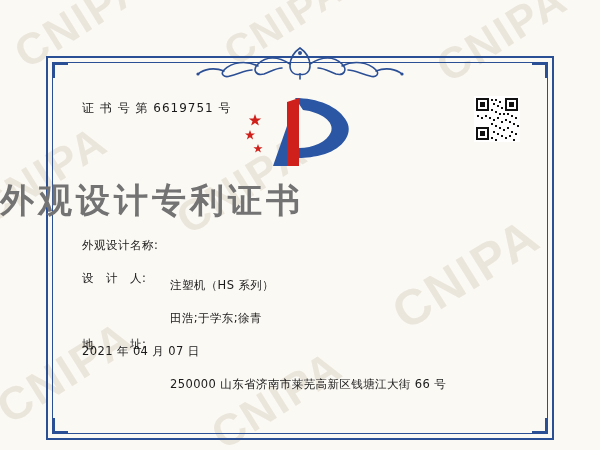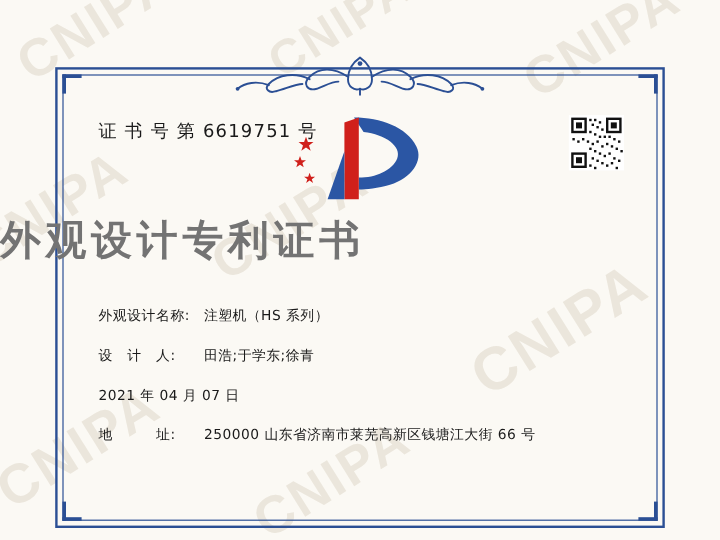--- a/index.html
+++ b/index.html
@@ -83,21 +83,21 @@
     top: 44px;
     width: 220px;
     height: 36px;
   }
 
   
   .cert-number {
     position: absolute;
     left: 82px;
     top: 100px;
-    font-size: 15px;
+    font-size: 12px;
     color: #1a1a1a;
     letter-spacing: 1px;
     font-family: "DejaVu Sans", sans-serif;
   }
 
   .emblem {
     position: absolute;
     left: 243px;
     top: 96px;
     width: 110px;
@@ -127,21 +127,21 @@
   }
 
   .fields {
     position: absolute;
     left: 82px;
     top: 238px;
     width: 440px;
   }
   .field-row {
     display: flex;
-    align-items: flex-end;
+    align-items: flex-start;
     height: 33px;
     font-size: 11.5px;
     color: #1a1a1a;
     font-family: "DejaVu Sans", sans-serif;
   }
   .field-label {
     width: 88px;
     flex: 0 0 88px;
     white-space: nowrap;
     letter-spacing: 0.5px;

